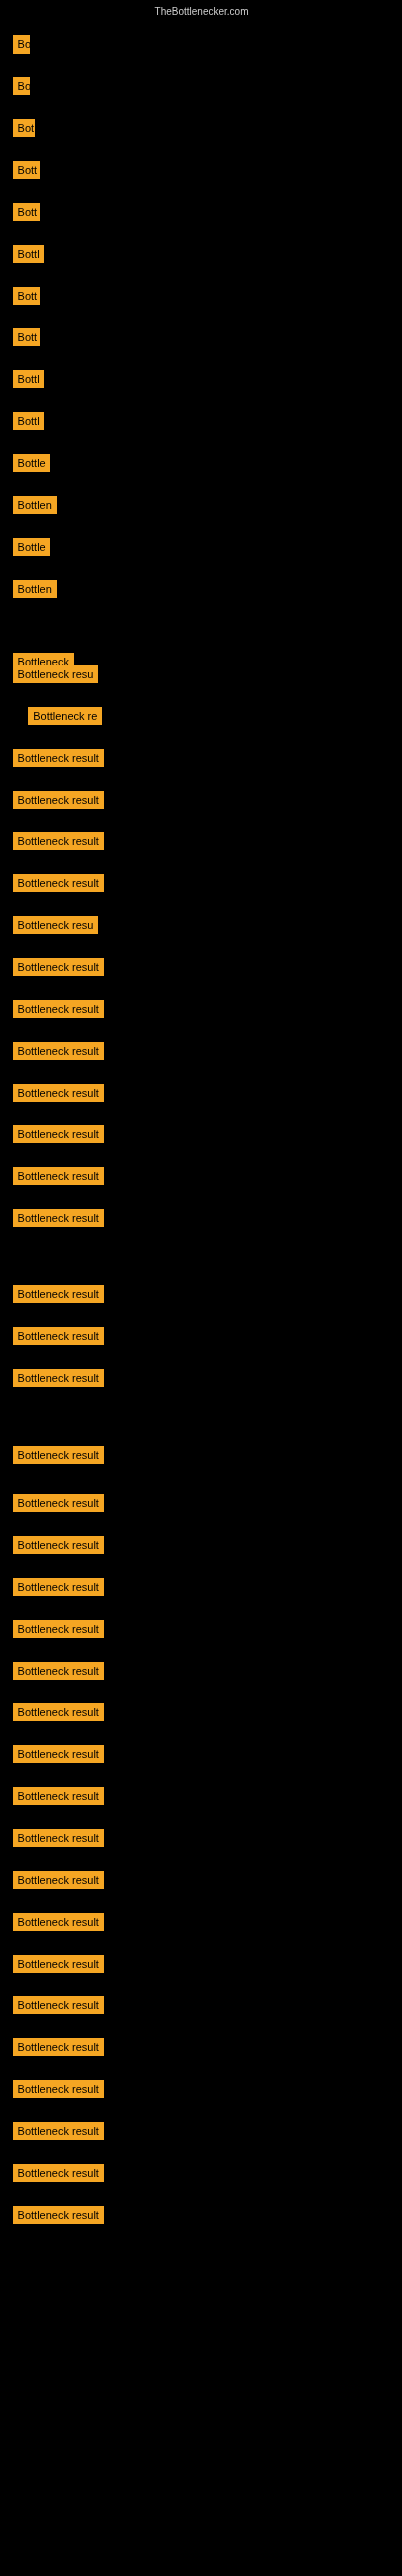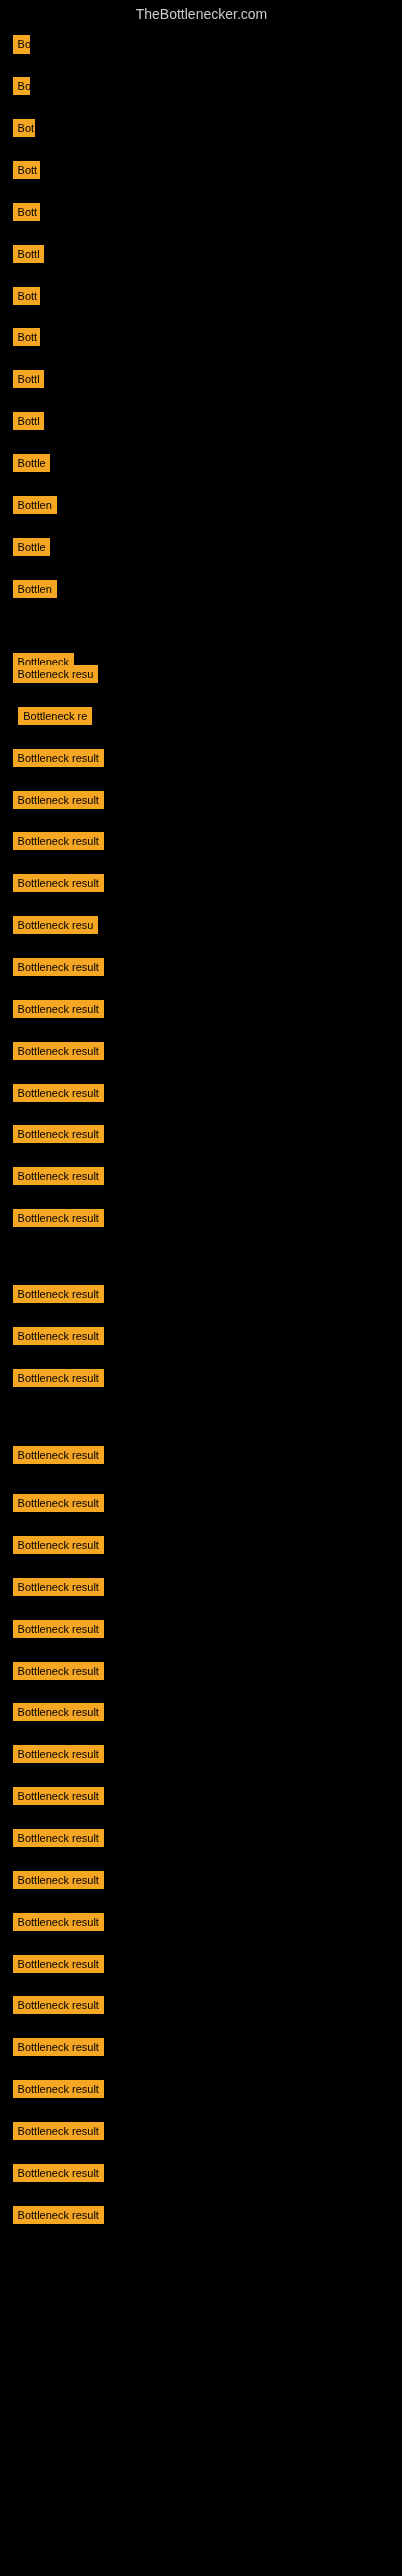--- a/index.html
+++ b/index.html
@@ -9,21 +9,21 @@
     }
     body {
       width: 403px;
       min-height: 2576px;
       background-color: #000000;
       font-family: Arial, sans-serif;
       position: relative;
     }
     .site-title {
       color: #cccccc;
-      font-size: 14px;
+      font-size: 10px;
       text-align: center;
       padding: 6.4px 0 3.2px 0;
       position: absolute;
       top: 0;
       left: 0;
       right: 0;
     }
     .items-container {
       position: absolute;
       top: 24px;
@@ -94,21 +94,21 @@
     </div>
     <div class="item-row" style="position: absolute; top: 551px; left: 6.4px;">
       <div class="orange-badge" style="max-width: 45px; min-width: 8px;">Bottlen</div>
     </div>
     <div class="item-row" style="position: absolute; top: 624px; left: 6.4px;">
       <div class="orange-badge" style="max-width: 63px; min-width: 8px;">Bottleneck</div>
     </div>
     <div class="item-row" style="position: absolute; top: 636px; left: 6.4px;">
       <div class="orange-badge" style="max-width: 89px; min-width: 8px;">Bottleneck resu</div>
     </div>
-    <div class="item-row" style="position: absolute; top: 678px; left: 12px; align-items: flex-end;">
+    <div class="item-row" style="position: absolute; top: 678px; left: 22px; align-items: flex-end;">
       <div class="orange-badge" style="max-width: 79px; min-width: 8px;">Bottleneck re</div>
     </div>
     <div class="item-row" style="position: absolute; top: 720px; left: 6.4px;">
       <div class="orange-badge" style="max-width: 101px; min-width: 8px;">Bottleneck result</div>
     </div>
     <div class="item-row" style="position: absolute; top: 762px; left: 6.4px;">
       <div class="orange-badge" style="max-width: 106px; min-width: 8px;">Bottleneck result</div>
     </div>
     <div class="item-row" style="position: absolute; top: 803px; left: 6.4px;">
       <div class="orange-badge" style="max-width: 106px; min-width: 8px;">Bottleneck result</div>

